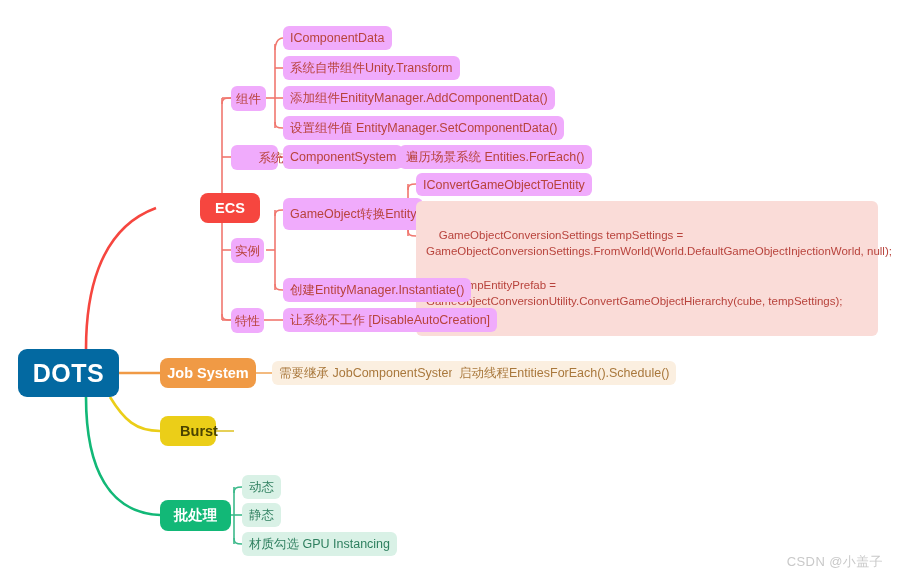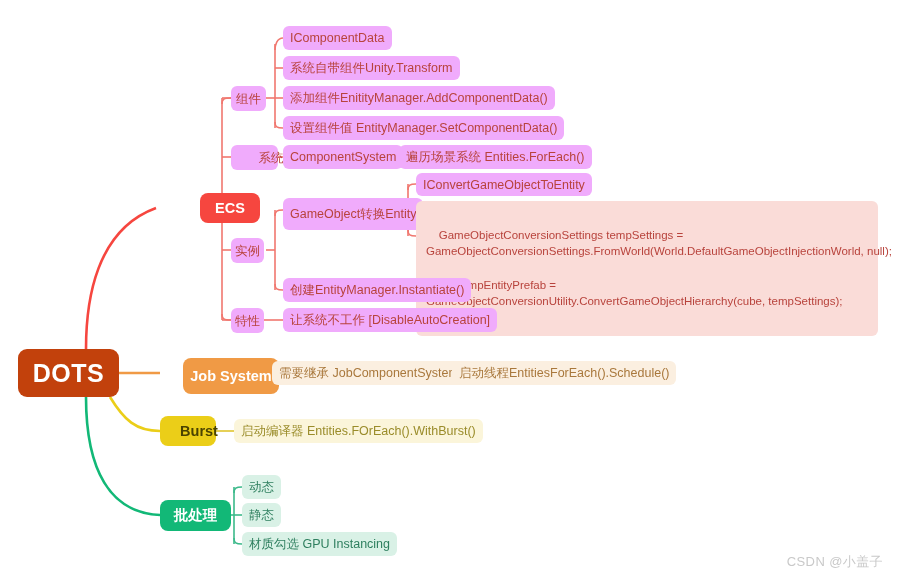--- a/index.html
+++ b/index.html
@@ -25,21 +25,21 @@
   .node {
     position: absolute;
     box-sizing: border-box;
     display: flex;
     align-items: center;
     white-space: pre;
     line-height: 1.28;
   }
   
   .n-root {
-    background: #c2410c;
+    background: #0369a1;
     color: #ffffff;
     border-radius: 9px;
     font-size: 25px;
     font-weight: 700;
     letter-spacing: 0.5px;
     padding: 0 16px;
     justify-content: center;
   }
   
   .n-l1 {
@@ -196,36 +196,33 @@
     <span>创建EntityManager.Instantiate()</span>
   </div>
 
   <div class="node chip red" style="left:231px; top:308px; width:33px; height:25px; justify-content:center;">
     <span>特性</span>
   </div>
   <div class="node chip red" style="left:283px; top:308px; height:24px;">
     <span>让系统不工作 [DisableAutoCreation]</span>
   </div>
 
-  <div class="node n-l1 job" style="left:160px; top:358px; width:96px; height:36px;margin-left:23px;">
+  <div class="node n-l1 job" style="left:160px; top:358px; width:96px; height:30px;">
     <span>Job System</span>
   </div>
   <div class="node chip org" style="left:272px; top:361px; height:24px;">
     <span>需要继承 JobComponentSystem</span>
   </div>
   <div class="node chip org" style="left:452px; top:361px; height:24px;">
     <span>启动线程EntitiesForEach().Schedule()</span>
   </div>
 
   <div class="node n-l1 burst" style="left:160px; top:416px; width:56px; height:30px;padding-left:36px;">
     <span>Burst</span>
   </div>
-  <div class="node chip yel" style="left:234px; top:419px; height:24px;">
-    <span>启动编译器 Entities.FOrEach().WithBurst()</span>
-  </div>
 
   <div class="node n-l1 batch" style="left:160px; top:500px; width:71px; height:31px;">
     <span>批处理</span>
   </div>
   <div class="node chip grn" style="left:242px; top:475px; height:24px;font-family:Liberation Serif, serif;">
     <span>动态</span>
   </div>
   <div class="node chip grn" style="left:242px; top:503px; height:24px;">
     <span>静态</span>
   </div>

